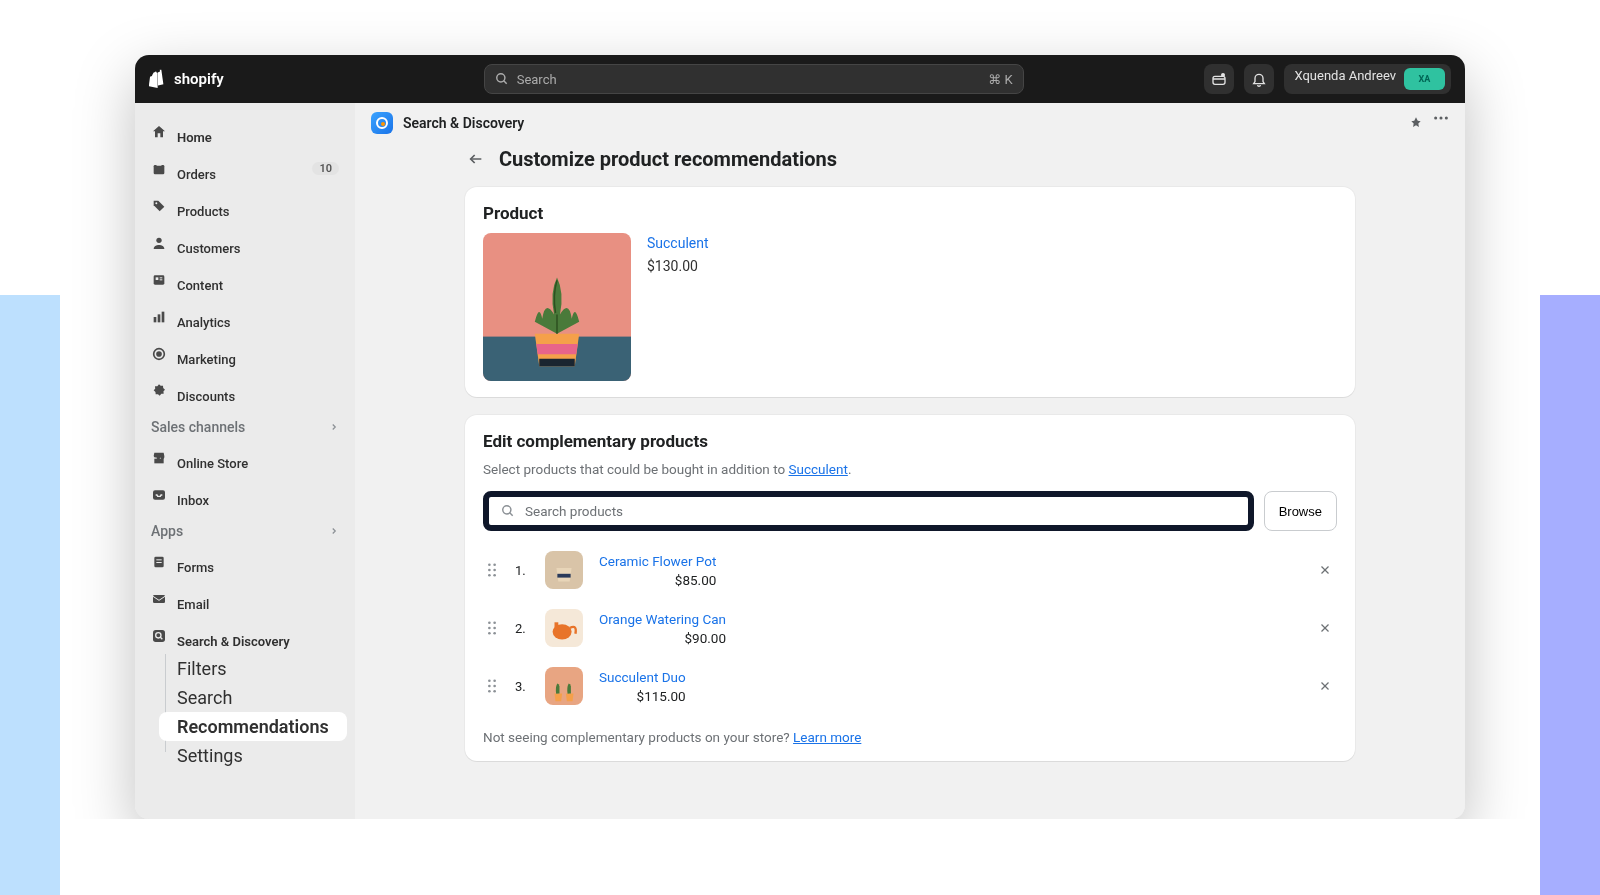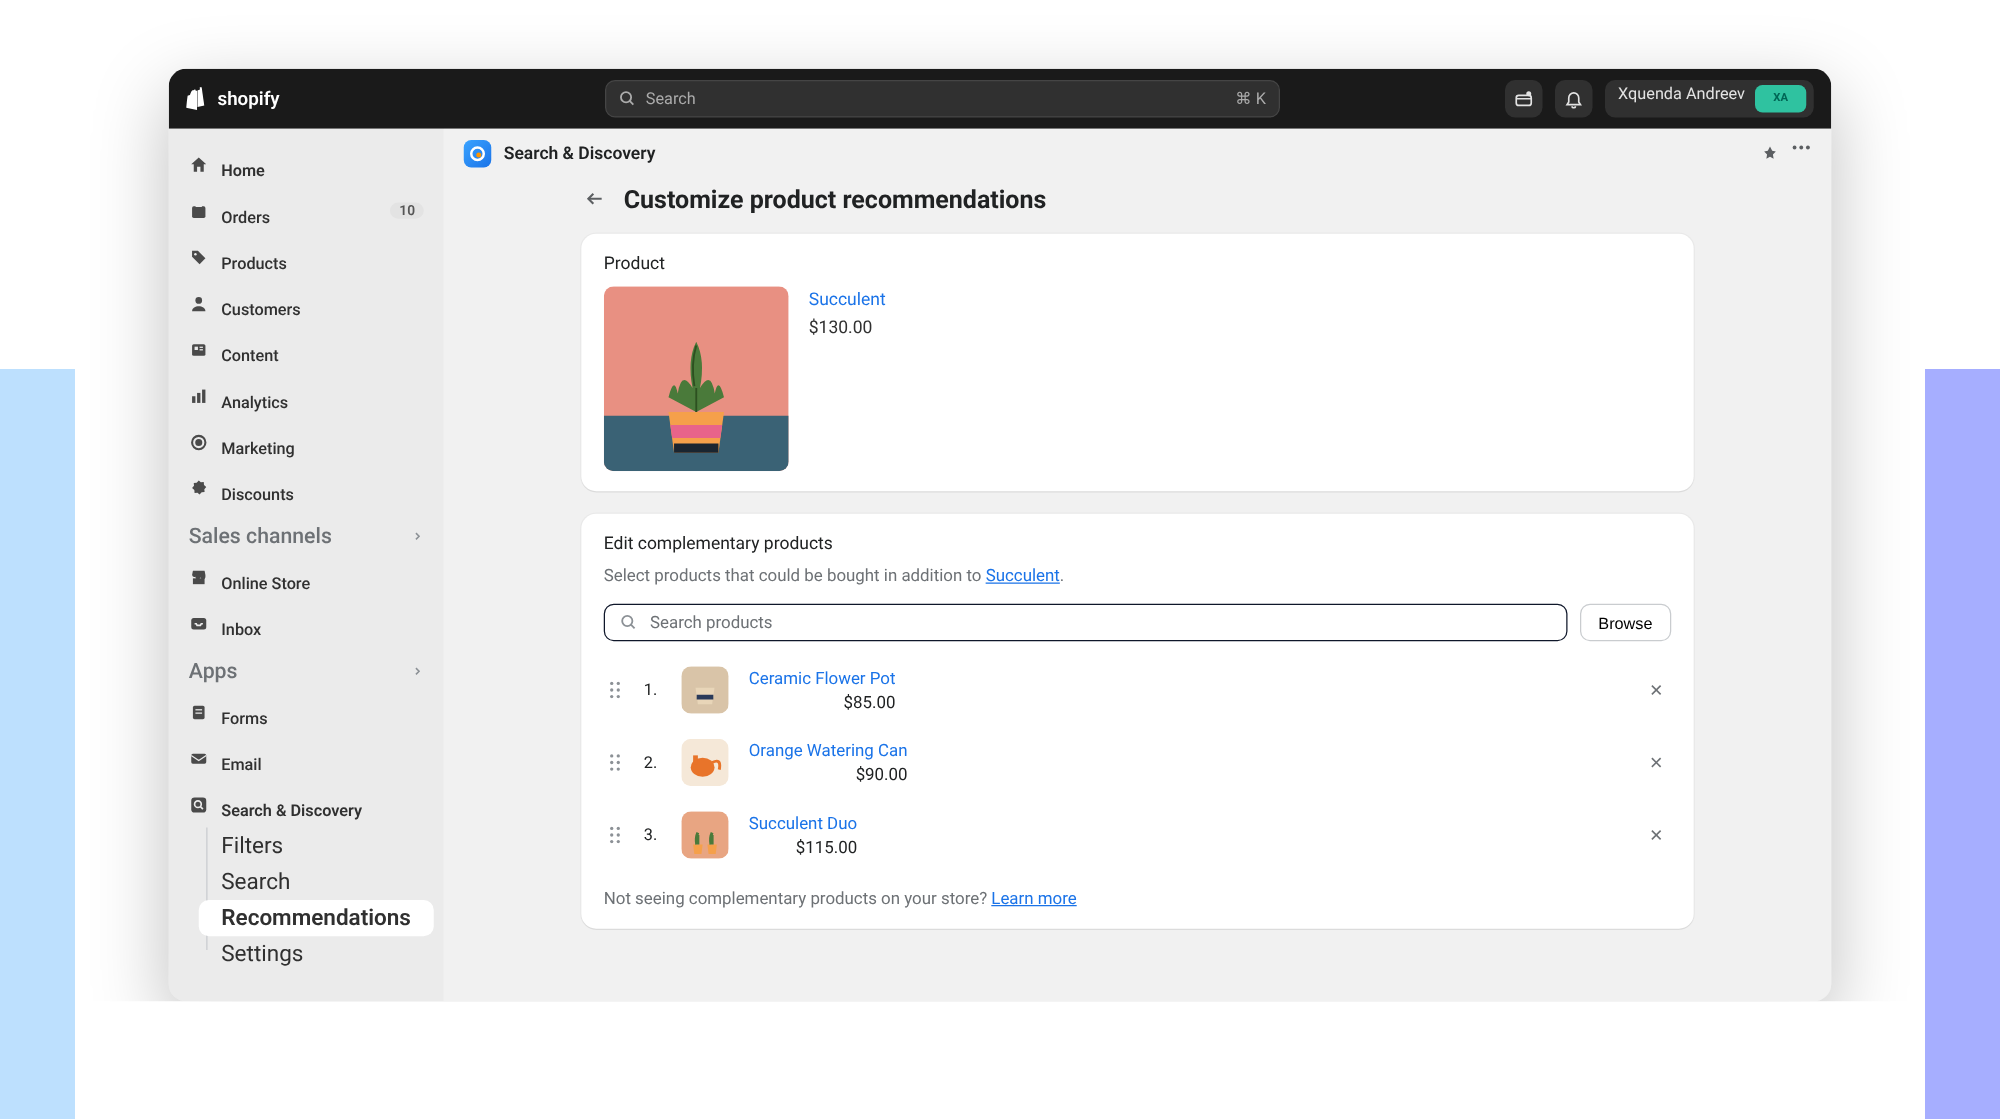--- a/index.html
+++ b/index.html
@@ -19,47 +19,47 @@
 .user-pill { display:flex; align-items:flex-start; gap:8px; background:#303030; border-radius:8px; padding:4px 6px 4px 10px; color:#e3e3e3; font-size:13px; }
 .avatar { width:41px; height:22px; border-radius:6px; background:#2fc2a0; color:#083; font-size:9px; font-weight:700; display:flex; align-items:center; justify-content:center; color:#0a4; }
 .avatar span { color:#065; }
 .body { display:flex; }
 .sidebar { width:220px; background:#ebebeb; padding:10px 8px; font-size:13px; color:#303030; }
 .nav-item { display:flex; align-items:center; gap:10px; padding:5px 8px; border-radius:8px; cursor:pointer; color:#303030; }
 .nav-item .ic { width:16px; height:16px; display:flex; align-items:center; justify-content:center; color:#4a4a4a; }
 .nav-item .label { font-weight:500;margin-top:12px; }
 .nav-item.bold .label { font-weight:600; }
 .nav-item .badge { margin-left:auto; background:#e3e3e3; border-radius:8px; padding:0 7px; font-size:11px; color:#555; font-weight:600; }
-.section-header { display:flex; align-items:center; justify-content:space-between; padding:10px 8px 4px; color:#6d7175; font-size:17px; font-weight:500; }
+.section-header { display:flex; align-items:center; justify-content:space-between; padding:10px 8px 4px; color:#6d7175; font-size:14px; font-weight:500; }
 .sub-tree { position:relative; margin-left:16px; }
 .sub-tree::before { content:""; position:absolute; left:6px; top:0; bottom:18px; width:1px; background:#c9cccf; }
 .sub-leaf { padding:4px 8px 4px 18px; font-size:18px; color:#303030; border-radius:8px; cursor:pointer; position:relative; }
 .sub-leaf::before { content:""; position:absolute; left:6px; top:12px; width:8px; height:1px; background:transparent; }
 .sub-leaf.active { background:#fff; font-weight:600; }
 .main { flex:1; background:#f1f1f1; }
 .app-bar { display:flex; align-items:center; padding:9px 16px; gap:10px; }
 .app-icon { width:22px; height:22px; border-radius:6px; background:linear-gradient(135deg,#3aa3ff,#1a73e8); display:flex; align-items:center; justify-content:center; }
 .app-icon-inner { width:12px; height:12px; border:2px solid #fff; border-radius:50%; position:relative; }
 .app-icon-inner::after { content:""; position:absolute; width:4px; height:4px; background:#ff9500; border-radius:50%; top:3px; left:3px; }
 .app-title { font-size:14px; font-weight:600; color:#202223; }
 .app-actions { margin-left:auto; display:flex; gap:10px; color:#5c5f62; }
 .page { padding:4px 110px 40px; }
 .page-header { display:flex; align-items:center; gap:12px; margin-bottom:16px; }
 .back-btn { width:22px; height:22px; display:flex; align-items:center; justify-content:center; cursor:pointer; color:#5c5f62; }
 .page-title { font-size:20px; font-weight:700; color:#202223; }
 .card { background:#fff; border-radius:12px; padding:16px 18px; margin-bottom:18px; box-shadow: 0 1px 0 rgba(0,0,0,0.06), 0 0 0 1px rgba(0,0,0,0.03); }
-.card h3 { font-size:14px; font-weight:400; color:#202223; margin-bottom:10px; }
+.card h3 { font-size:17px; font-weight:700; color:#202223; margin-bottom:10px; }
 .product-row { display:flex; gap:16px; }
 .product-img { width:148px; height:148px; border-radius:8px; overflow:hidden; }
 .product-info a { color:#1a73e8; text-decoration:none; font-size:14px; }
 .product-info .price { color:#303030; font-size:14px; margin-top:6px; }
 .helper { font-size:13.5px; color:#6d7175; margin-bottom:14px; }
 .helper a { color:#1a73e8; text-decoration:underline; }
 .search-row { display:flex; gap:10px; margin-bottom:10px; }
-.search-input { flex:1; display:flex; align-items:center; gap:10px; border:1px solid #0f172a; border-radius:8px; padding:6px 12px; color:#6d7175; font-size:13.5px; background:#fff; }
+.search-input { flex:1; display:flex; align-items:center; gap:10px; border:6px solid #0f172a; border-radius:8px; padding:6px 12px; color:#6d7175; font-size:13.5px; background:#fff; }
 .browse-btn { border:1px solid #c9cccf; background:#fff; border-radius:8px; padding:6px 14px; font-size:13px; font-weight:500; cursor:pointer; }
 .list-row { display:flex; align-items:center; gap:16px; padding:10px 4px; }
 .drag { color:#8c9196; cursor:grab; width:12px; }
 .ord { color:#202223; font-size:13px; width:14px; }
 .thumb { width:38px; height:38px; border-radius:8px; overflow:hidden; flex-shrink:0; }
 .list-info { display:flex; flex-direction:column; }
 .list-info a { font-size:13.5px; color:#1a73e8; text-decoration:none; }
 .list-info .p { font-size:13.5px; color:#202223; margin-top:3px;text-align:right; }
 .remove { margin-left:auto; color:#6d7175; cursor:pointer; width:16px; height:16px; display:flex; align-items:center; justify-content:center; }
 .footer-note { font-size:13.5px; color:#6d7175; padding-top:14px; }

